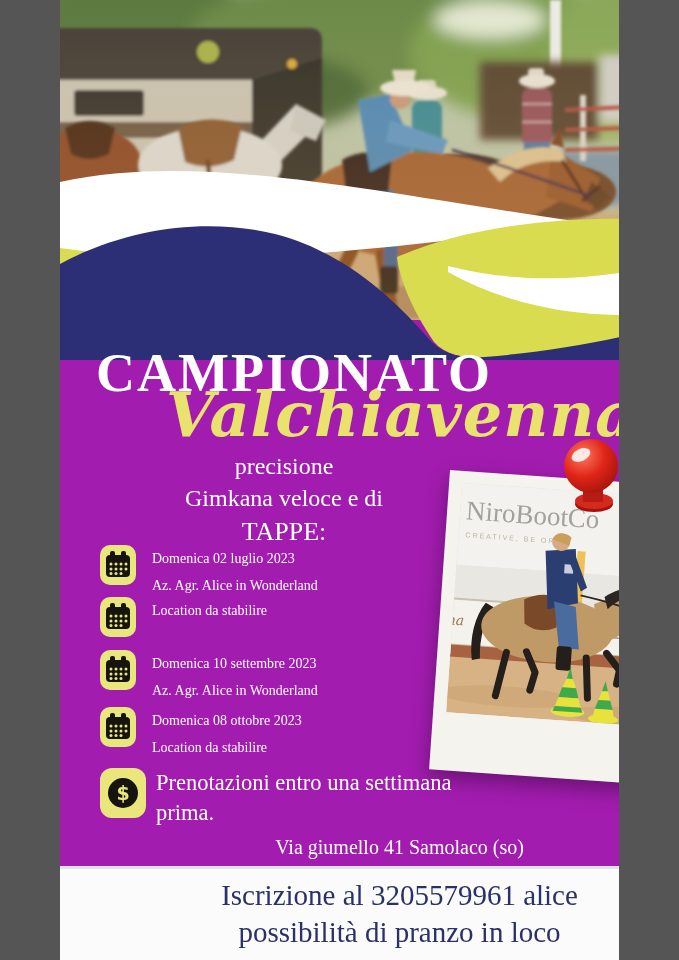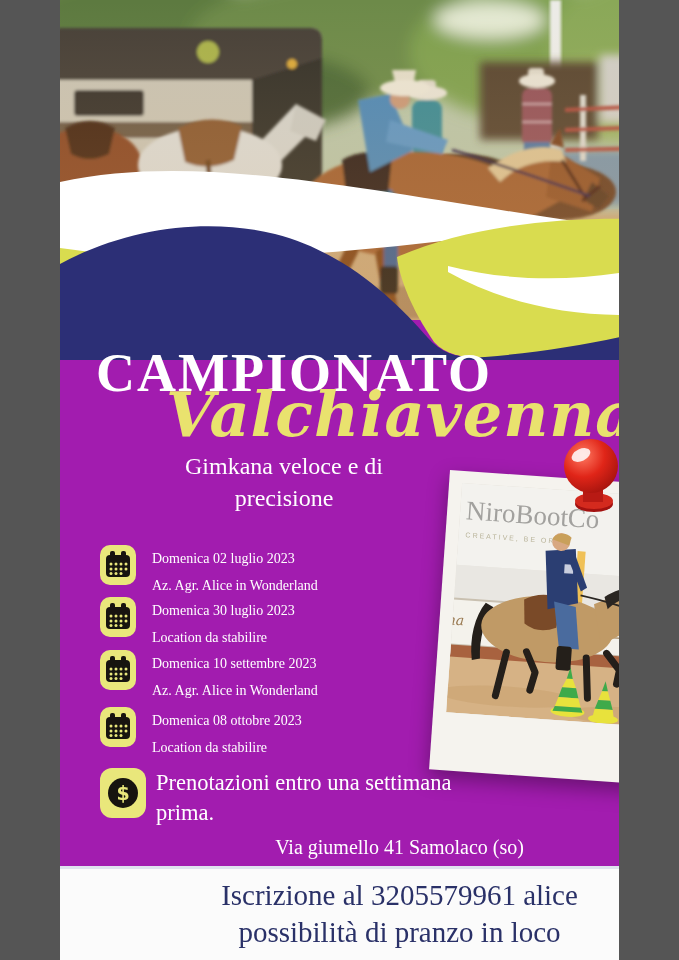--- a/index.html
+++ b/index.html
@@ -199,22 +199,23 @@
     <path d="M0,88 C35,92 66,98 88,107 C56,112 20,110 0,108 Z" fill="#d9dc4f"></path>
     <path d="M337,97 C430,56 560,52 679,66 L679,150 C620,170 540,188 460,196 C420,200 390,200 374,182 C352,150 340,120 337,97 Z" fill="#d9dc4f"></path>
     <path d="M388,106 C480,130 590,118 679,78 L679,138 C580,168 470,158 388,112 Z" fill="#ffffff"></path>
     <path d="M0,104 C70,66 150,58 215,74 C285,92 335,140 368,178 C382,194 400,199 425,197 C500,191 580,175 625,160 C650,152 665,147 679,142 L679,200 L0,200 Z" fill="#2c2f76"></path>
   </svg>
 
   <div class="title">CAMPIONATO</div>
   <div class="subtitle">Valchiavenna</div>
 
   <div class="tagline">
+    <div>precisione</div>
     <div>Gimkana veloce e di</div>
-    <div>precisione</div>
+    <div class="tappe">TAPPE:</div>
   </div>
 
   <div class="stage-row" style="top:545px">
     <span class="cal">
       <svg width="26" height="28" viewBox="0 0 26 28">
           <rect x="1" y="4" width="24" height="22" rx="4" fill="#17140f"></rect>
           <rect x="5" y="0" width="5" height="7" rx="2" fill="#17140f"></rect>
           <rect x="16" y="0" width="5" height="7" rx="2" fill="#17140f"></rect>
           <g fill="#e9e77b">
             <circle cx="6" cy="13" r="1.5"></circle>
@@ -252,21 +253,20 @@
             <circle cx="11" cy="18" r="1.5"></circle>
             <circle cx="16" cy="18" r="1.5"></circle>
             <circle cx="21" cy="18" r="1.5"></circle>
             <circle cx="6" cy="22.5" r="1.5"></circle>
             <circle cx="11" cy="22.5" r="1.5"></circle>
             <circle cx="16" cy="22.5" r="1.5"></circle>
           </g>
         </svg>
     </span>
     <div class="stage-text">
-      <div>Domenica 30 luglio 2023</div>
       <div>Location da stabilire</div>
     </div>
   </div>
 
   <div class="stage-row" style="top:650px">
     <span class="cal">
       <svg width="26" height="28" viewBox="0 0 26 28">
           <rect x="1" y="4" width="24" height="22" rx="4" fill="#17140f"></rect>
           <rect x="5" y="0" width="5" height="7" rx="2" fill="#17140f"></rect>
           <rect x="16" y="0" width="5" height="7" rx="2" fill="#17140f"></rect>

